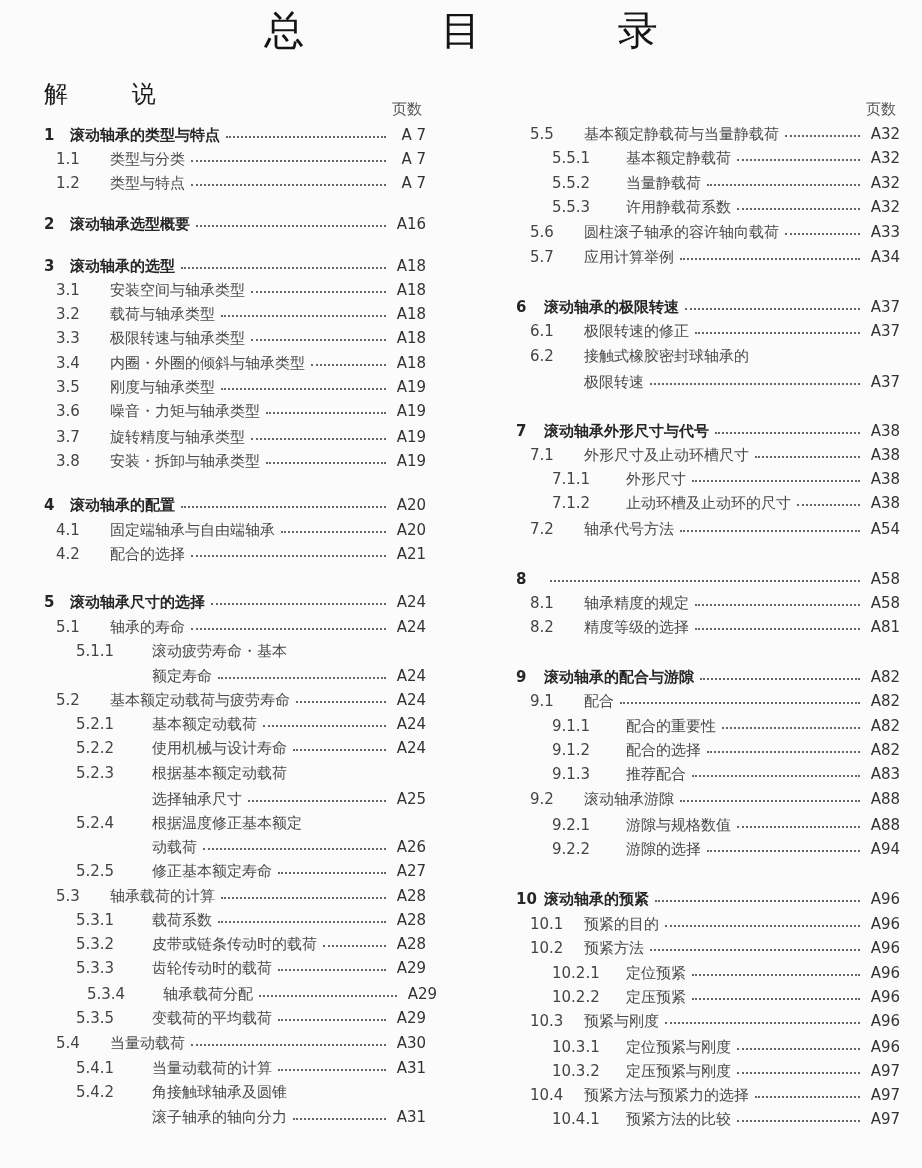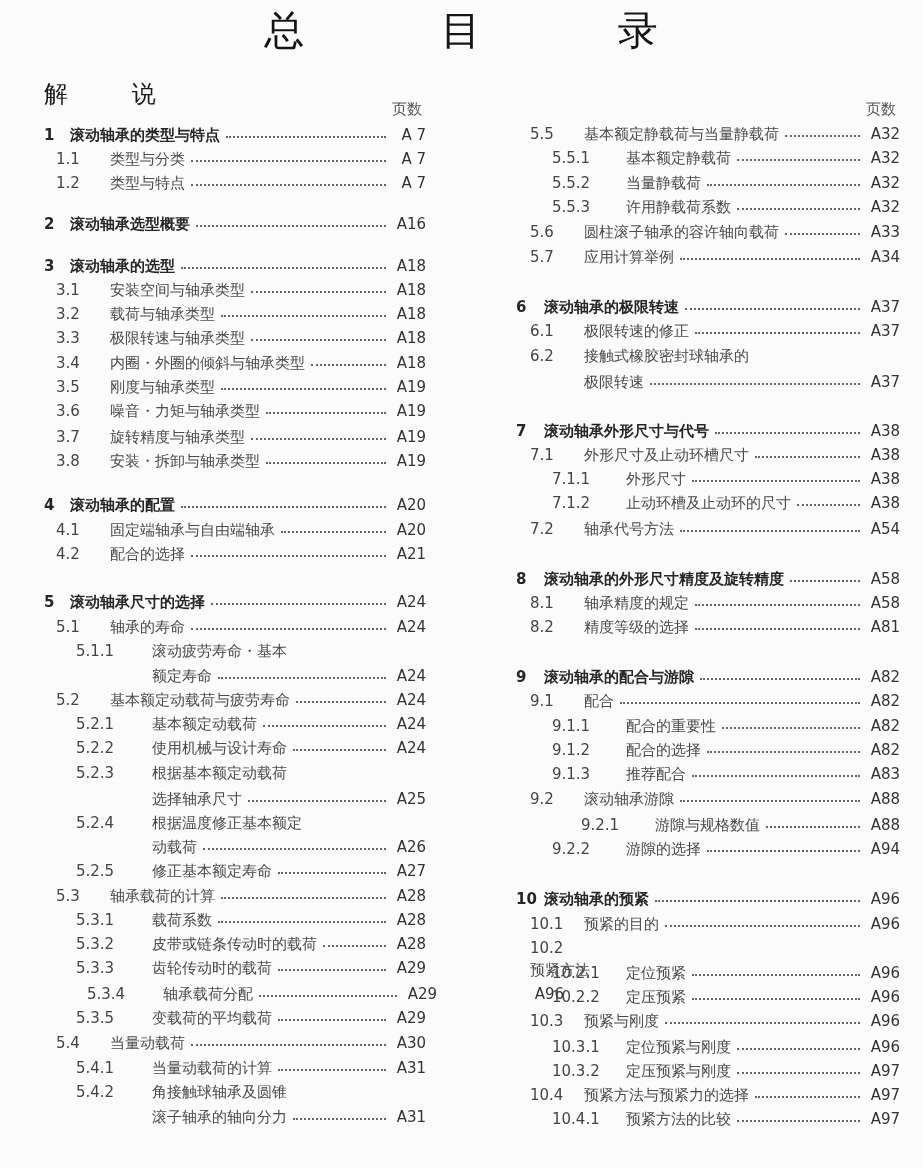--- a/index.html
+++ b/index.html
@@ -354,21 +354,20 @@
       <span class="toc-page">A38</span>
     </div>
     <div class="toc-row lvl2" style="top: 518px; left: 530px; width: 370px;">
       <span class="toc-num" style="width: 54px; display: inline-block;">7.2</span>
       <span class="toc-text">轴承代号方法</span>
       <span class="toc-dots"></span>
       <span class="toc-page">A54</span>
     </div>
     <div class="toc-row lvl1" style="top: 568px; left: 516px; width: 384px;">
       <span class="toc-num" style="width: 28px; display: inline-block;">8</span>
-      <span class="toc-text">滚动轴承的外形尺寸精度及旋转精度</span>
       <span class="toc-dots"></span>
       <span class="toc-page">A58</span>
     </div>
     <div class="toc-row lvl2" style="top: 592px; left: 530px; width: 370px;">
       <span class="toc-num" style="width: 54px; display: inline-block;">8.1</span>
       <span class="toc-text">轴承精度的规定</span>
       <span class="toc-dots"></span>
       <span class="toc-page">A58</span>
     </div>
     <div class="toc-row lvl2" style="top: 616px; left: 530px; width: 370px;">
@@ -407,21 +406,21 @@
       <span class="toc-dots"></span>
       <span class="toc-page">A83</span>
     </div>
     <div class="toc-row lvl2" style="top: 788px; left: 530px; width: 370px;">
       <span class="toc-num" style="width: 54px; display: inline-block;">9.2</span>
       <span class="toc-text">滚动轴承游隙</span>
       <span class="toc-dots"></span>
       <span class="toc-page">A88</span>
     </div>
     <div class="toc-row lvl3" style="top: 814px; left: 552px; width: 348px;">
-      <span class="toc-num" style="width: 74px; display: inline-block; margin-left: 29px;">9.2.1</span>
+      <span class="toc-num" style="width: 74px; display: inline-block;">9.2.1</span>
       <span class="toc-text">游隙与规格数值</span>
       <span class="toc-dots"></span>
       <span class="toc-page">A88</span>
     </div>
     <div class="toc-row lvl3" style="top: 838px; left: 552px; width: 348px;">
       <span class="toc-num" style="width: 74px; display: inline-block;">9.2.2</span>
       <span class="toc-text">游隙的选择</span>
       <span class="toc-dots"></span>
       <span class="toc-page">A94</span>
     </div>
@@ -430,21 +429,21 @@
       <span class="toc-text">滚动轴承的预紧</span>
       <span class="toc-dots"></span>
       <span class="toc-page">A96</span>
     </div>
     <div class="toc-row lvl2" style="top: 913px; left: 530px; width: 370px;">
       <span class="toc-num" style="width: 54px; display: inline-block;">10.1</span>
       <span class="toc-text">预紧的目的</span>
       <span class="toc-dots"></span>
       <span class="toc-page">A96</span>
     </div>
-    <div class="toc-row lvl2" style="top: 937px; left: 530px; width: 370px; flex-direction: column;">
+    <div class="toc-row lvl2" style="top: 937px; left: 530px; width: 370px;">
       <span class="toc-num" style="width: 54px; display: inline-block;">10.2</span>
       <span class="toc-text">预紧方法</span>
       <span class="toc-dots"></span>
       <span class="toc-page">A96</span>
     </div>
     <div class="toc-row lvl3" style="top: 962px; left: 552px; width: 348px;">
       <span class="toc-num" style="width: 74px; display: inline-block;">10.2.1</span>
       <span class="toc-text">定位预紧</span>
       <span class="toc-dots"></span>
       <span class="toc-page">A96</span>

